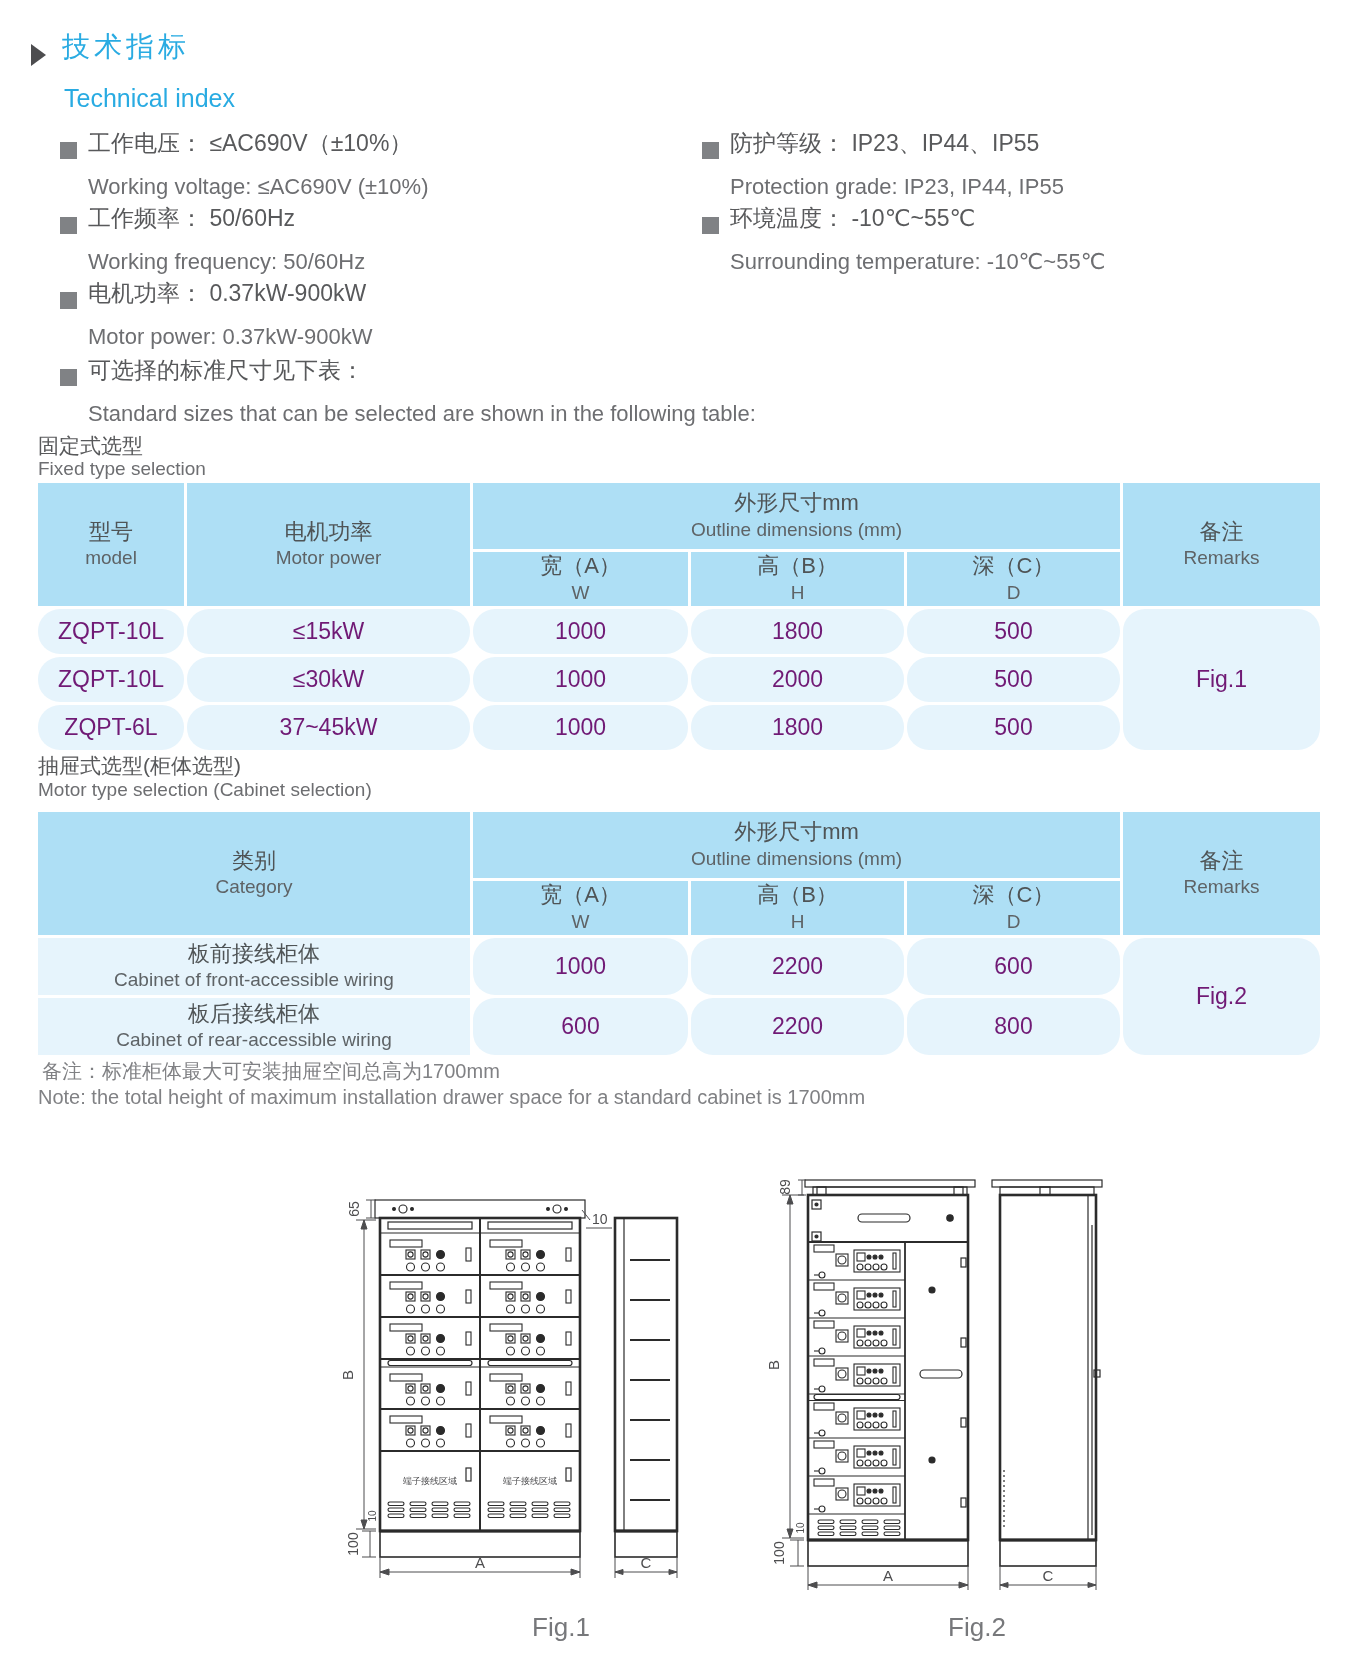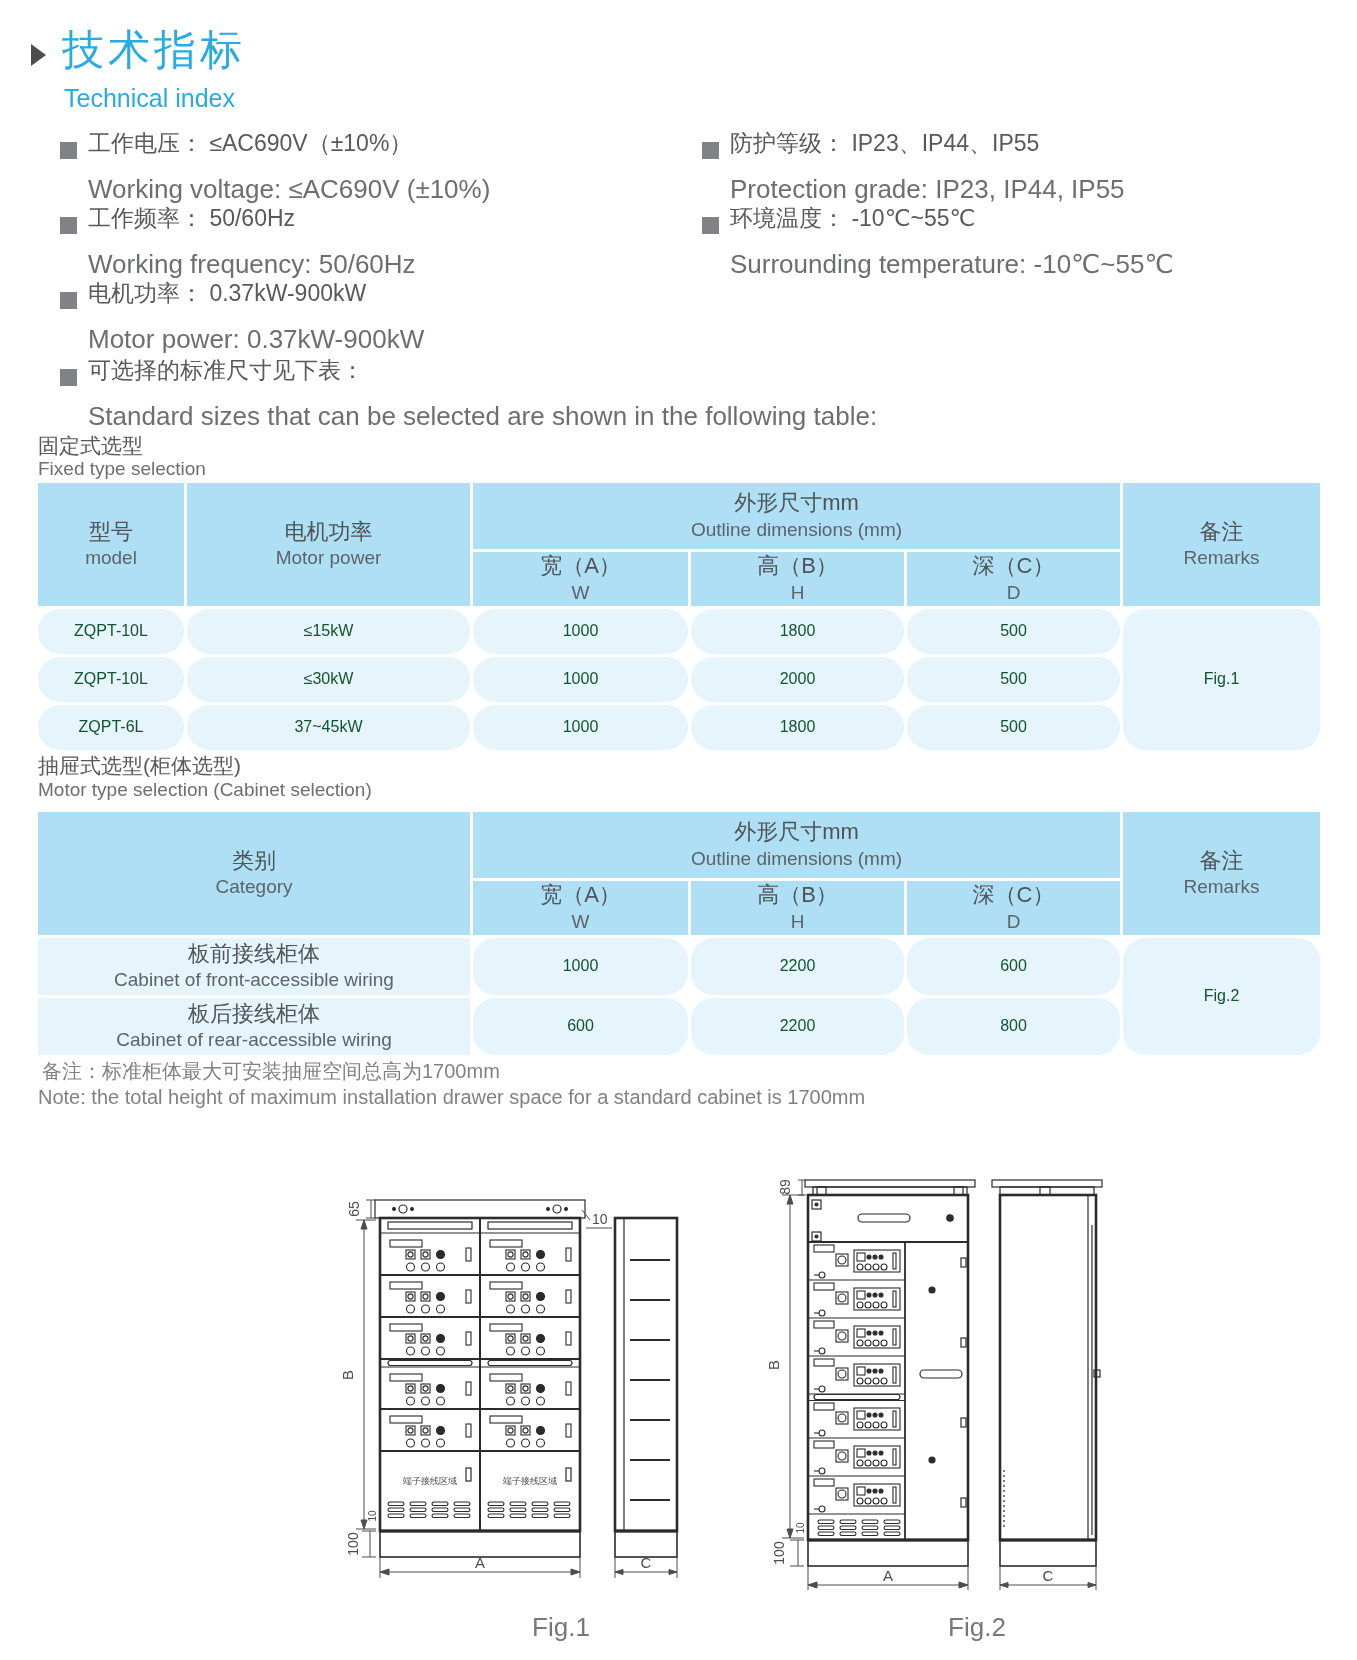--- a/index.html
+++ b/index.html
@@ -12,42 +12,42 @@
     --line:#2B2B2B;
     --dim:#4D4D4F;
   }
   *{margin:0;padding:0;box-sizing:border-box;}
   html,body{width:1357px;height:1660px;background:#FFFFFF;
     font-family:"Liberation Sans","DejaVu Sans",sans-serif;color:var(--ink);}
   .abs{position:absolute;}
   
   .title-arrow{position:absolute;left:31px;top:44px;width:0;height:0;
     border-left:15px solid #4D4D4F;border-top:11px solid transparent;border-bottom:11px solid transparent;}
-  .title-cn{position:absolute;left:62px;top:22px;font-size:42px;letter-spacing:4px;color:var(--accent);}
+  .title-cn{position:absolute;left:62px;top:28px;font-size:28px;letter-spacing:4px;color:var(--accent);}
   .title-en{position:absolute;left:64px;top:84px;font-size:25px;color:var(--accent);text-align:right;}
   
   .spec{position:absolute;white-space:nowrap;}
   .spec-cn{font-size:23px;color:var(--ink);display:flex;align-items:flex-end;}
   .bullet{display:inline-block;width:17px;height:17px;background:#808285;margin-right:11px;flex:0 0 auto;}
-  .spec-en{font-size:26px;color:var(--ink2);margin-top:15px;padding-left:28px;}
+  .spec-en{font-size:22px;color:var(--ink2);margin-top:15px;padding-left:28px;}
   
   .sec-cn{position:absolute;font-size:21px;color:var(--ink);}
   .sec-en{position:absolute;font-size:19px;color:var(--ink2);}
   
   .tbl{position:absolute;left:38px;width:1282px;display:grid;gap:3px;background:#fff;}
   .tbl1{top:483px;grid-template-columns:146px 283px 215px 213px 213px 1fr;
         grid-template-rows:66px 54px 45px 45px 45px;}
   .tbl2{top:812px;grid-template-columns:432px 215px 213px 213px 1fr;
         grid-template-rows:66px 54px 57px 57px;}
   .cell{display:flex;flex-direction:column;align-items:center;justify-content:center;text-align:center;line-height:1.3;}
   .th{background:var(--th-bg);}
   .td{background:var(--td-bg);}
   .cn{font-size:22px;color:#4F5456;}
   .en{font-size:19px;color:#5E6366;}
-  .num{font-size:16px;color:#14532d;border-radius:22px;}
+  .num{font-size:23px;color:#701a75;border-radius:22px;}
   
   .note{position:absolute;font-size:20px;color:var(--note);white-space:nowrap;}
   
   svg text{font-family:"Liberation Sans","DejaVu Sans",sans-serif;fill:var(--dim);}
   .fig-caption{position:absolute;width:200px;text-align:center;font-size:26px;color:#77787B;}
 </style>
 </head>
 <body>
 
 <div class="title-arrow"></div>

